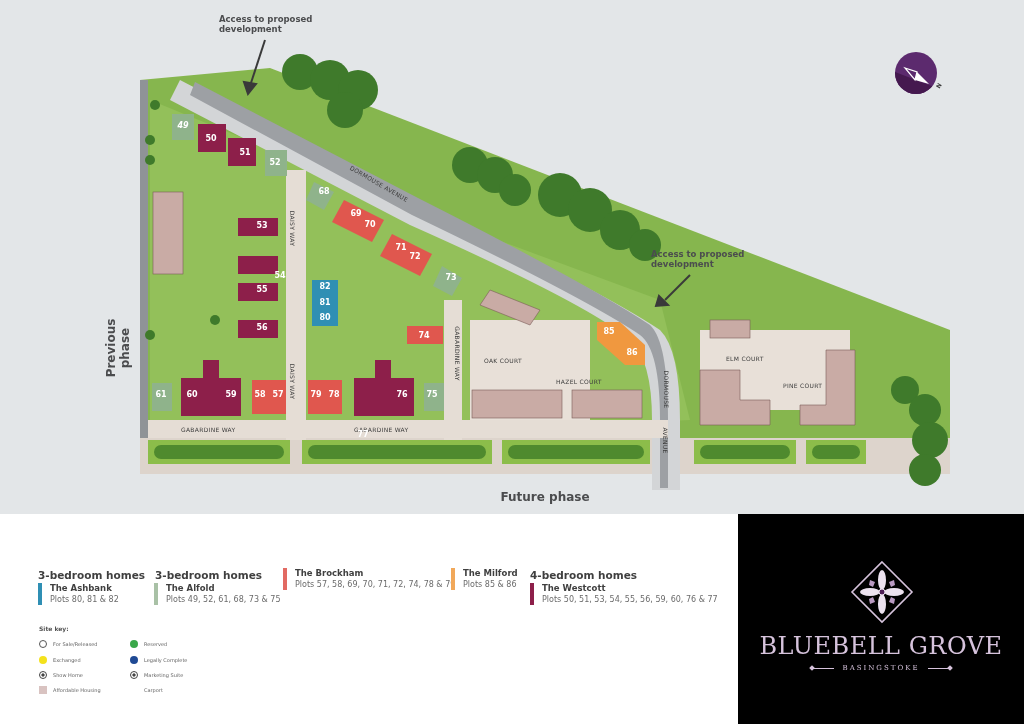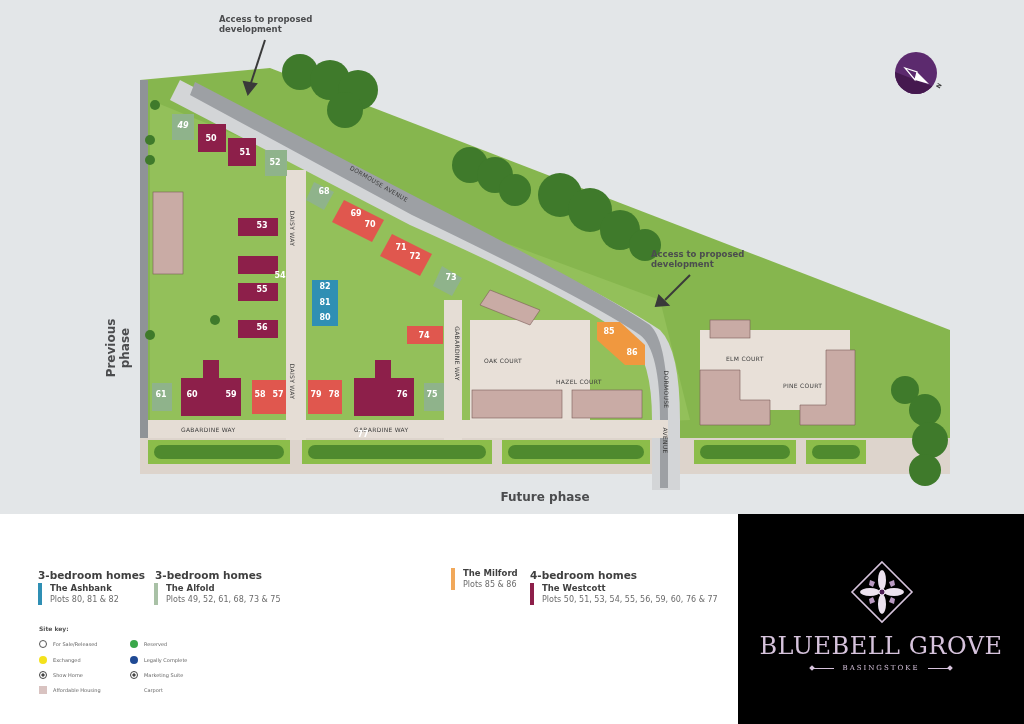--- a/index.html
+++ b/index.html
@@ -214,20 +214,24 @@
     <div class="cat-title" style="left:530px;top:55px;">4-bedroom homes</div>
 
     <div class="house-type" style="left:38px;top:69px;border-color:#2f8fb4;">
       <div class="house-name">The Ashbank</div>
       <div class="house-plots">Plots 80, 81 &amp; 82</div>
     </div>
     <div class="house-type" style="left:154px;top:69px;border-color:#a9c1a6;">
       <div class="house-name">The Alfold</div>
       <div class="house-plots">Plots 49, 52, 61, 68, 73 &amp; 75</div>
     </div>
+    <div class="house-type" style="left:283px;top:54px;border-color:#e26a63;">
+      <div class="house-name">The Brockham</div>
+      <div class="house-plots">Plots 57, 58, 69, 70, 71, 72, 74, 78 &amp; 79</div>
+    </div>
     <div class="house-type" style="left:451px;top:54px;border-color:#f1a85a;">
       <div class="house-name">The Milford</div>
       <div class="house-plots">Plots 85 &amp; 86</div>
     </div>
     <div class="house-type" style="left:530px;top:69px;border-color:#8d1f4a;">
       <div class="house-name">The Westcott</div>
       <div class="house-plots">Plots 50, 51, 53, 54, 55, 56, 59, 60, 76 &amp; 77</div>
     </div>
 
     <div class="sitekey-title">Site key:</div>

